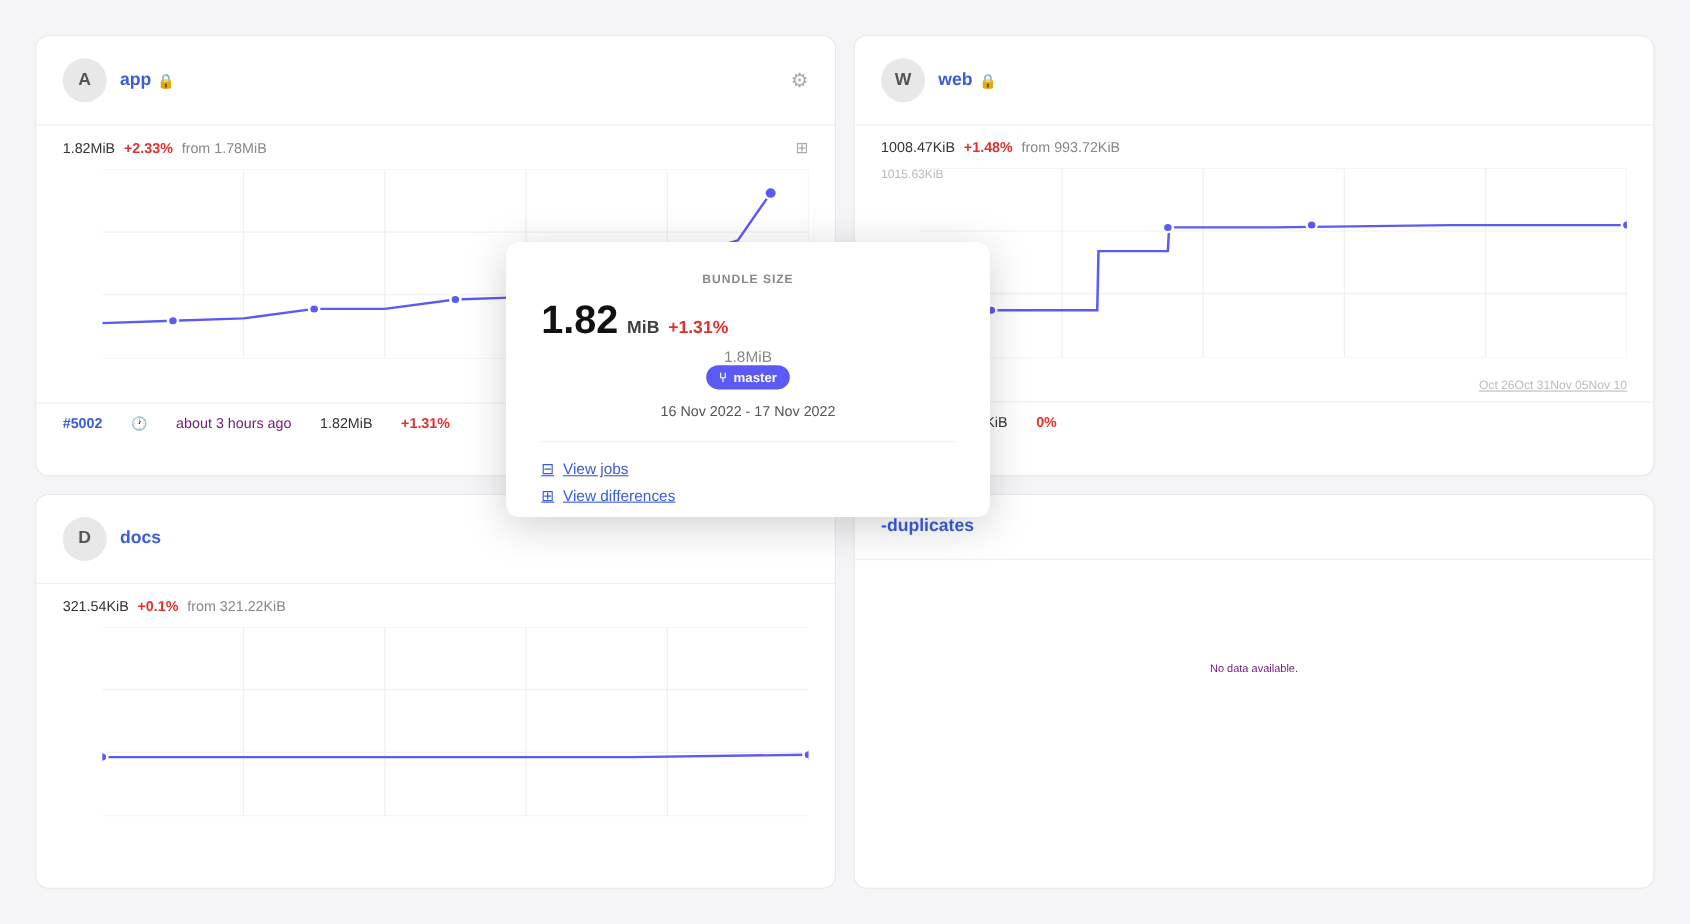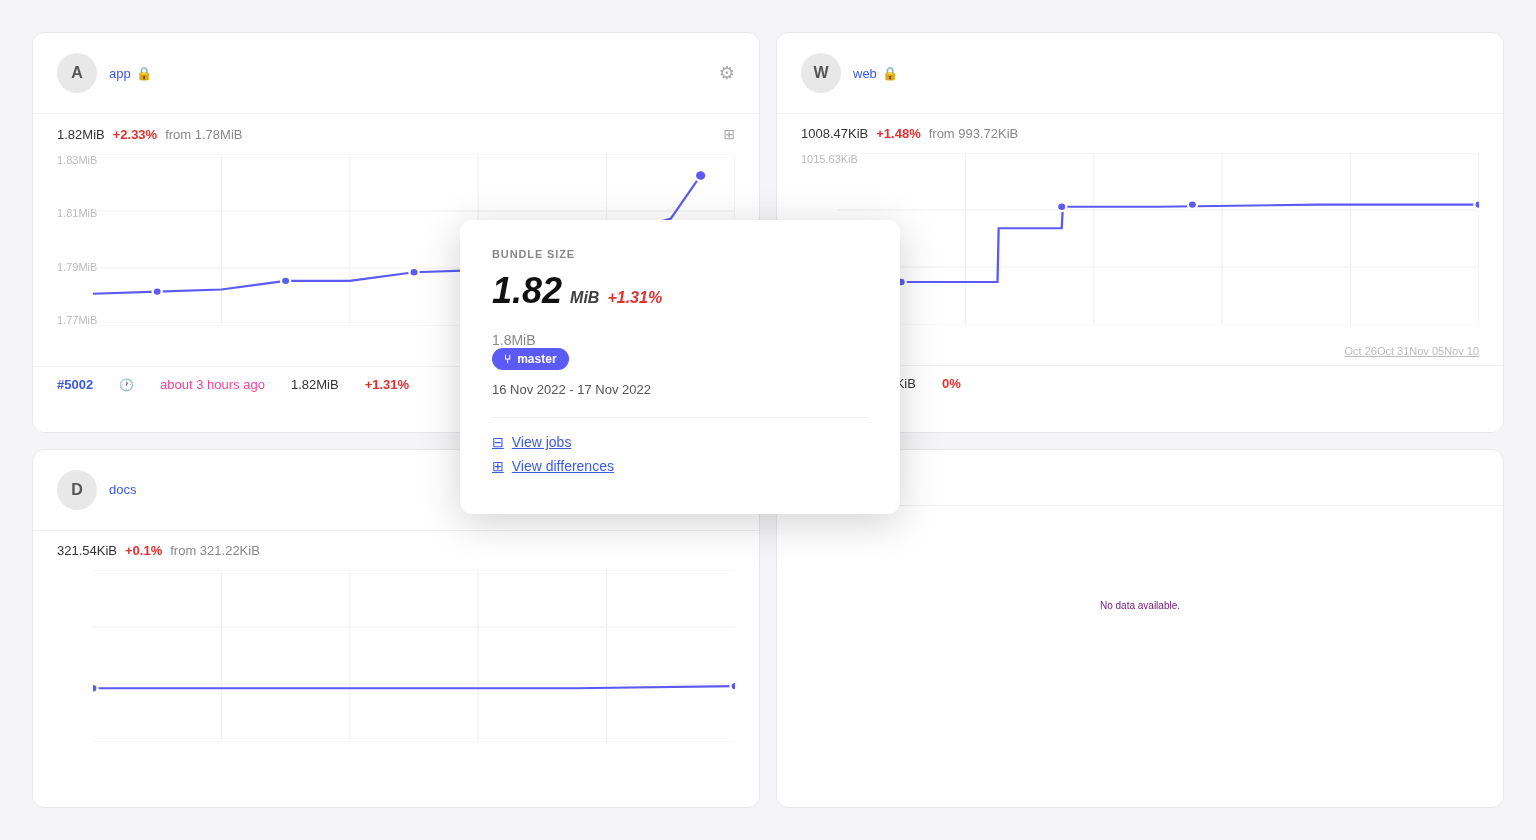--- a/index.html
+++ b/index.html
@@ -44,22 +44,22 @@
       align-items: center;
       justify-content: center;
       font-size: 16px;
       font-weight: 600;
       color: #555;
       margin-right: 12px;
       flex-shrink: 0;
     }
 
     .card-title {
-      font-size: 13px;
-      font-weight: 400;
+      font-size: 16px;
+      font-weight: 700;
       color: #3b5bdb;
       text-decoration: none;
     }
 
     .lock-icon {
       margin-left: 6px;
       color: #aaa;
       font-size: 13px;
     }
 
@@ -153,21 +153,21 @@
       font-weight: 600;
       text-decoration: none;
     }
 
     .clock-icon {
       color: #aaa;
       font-size: 12px;
     }
 
     .footer-time {
-      color: #ec4899;
+      color: #701a75;
     }
 
     .footer-size {
       color: #333;
       font-weight: 500;
     }
 
     .footer-change {
       color: #e03131;
       font-weight: 600;
@@ -175,39 +175,39 @@
 
     
     .tooltip-popup {
       position: absolute;
       top: 220px;
       left: 460px;
       width: 440px;
       background: #fff;
       border-radius: 12px;
       box-shadow: 0 8px 40px rgba(0,0,0,0.18);
-      padding: 28px 32px 40px;
+      padding: 28px 32px 12px;
       z-index: 100;
+      text-align: center;
     }
 
     .tooltip-label {
       font-size: 11px;
       font-weight: 700;
       color: #888;
       letter-spacing: 0.08em;
       text-transform: uppercase;
       margin-bottom: 10px;
     }
 
     .tooltip-size-row {
       display: flex;
       align-items: baseline;
       gap: 8px;
-      margin-bottom: 20px;
-      font-style: italic;
+      margin-bottom: 4px;
     }
 
     .tooltip-size-main {
       font-size: 36px;
       font-weight: 700;
       color: #111;
     }
 
     .tooltip-size-unit {
       font-size: 16px;
@@ -310,26 +310,20 @@
       <span class="lock-icon">🔒</span>
       <span class="settings-icon">⚙</span>
     </div>
     <div class="card-stats">
       <span class="stat-size">1.82MiB</span>
       <span class="stat-change-pos">+2.33%</span>
       <span class="stat-from">from 1.78MiB</span>
       <span class="diff-icon">⊞</span>
     </div>
     <div class="chart-area">
-      <div class="chart-labels-y">
-        <span>1.83MiB</span>
-        <span>1.81MiB</span>
-        <span>1.79MiB</span>
-        <span>1.77MiB</span>
-      </div>
       <svg class="chart-svg" viewBox="0 0 560 160" preserveAspectRatio="none">
 
         <line class="grid-line" x1="0" y1="0" x2="560" y2="0"></line>
         <line class="grid-line" x1="0" y1="53" x2="560" y2="53"></line>
         <line class="grid-line" x1="0" y1="106" x2="560" y2="106"></line>
         <line class="grid-line" x1="0" y1="160" x2="560" y2="160"></line>
 
         <line class="grid-line" x1="112" y1="0" x2="112" y2="160"></line>
         <line class="grid-line" x1="224" y1="0" x2="224" y2="160"></line>
         <line class="grid-line" x1="336" y1="0" x2="336" y2="160"></line>

